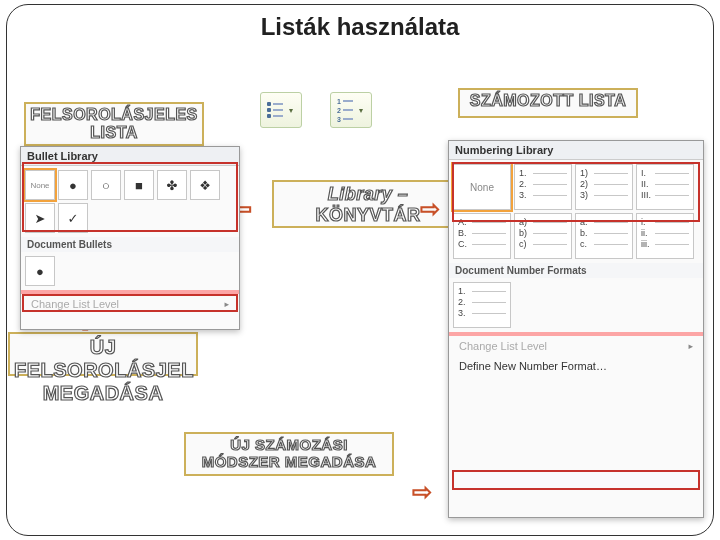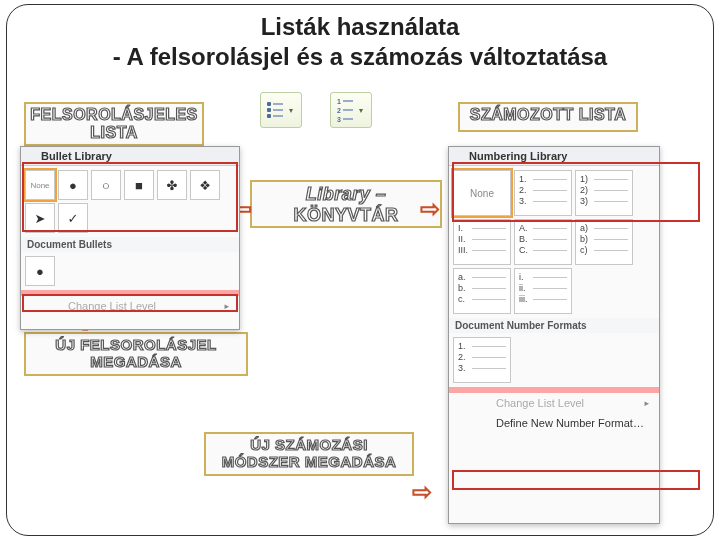--- a/index.html
+++ b/index.html
@@ -3,72 +3,71 @@
 <meta charset="utf-8">
 <style>
   * { box-sizing: border-box; margin: 0; padding: 0; }
   body { width: 720px; height: 540px; font-family: "Segoe UI", Arial, sans-serif; background: #fff; position: relative; overflow: hidden; }
   .frame { position: absolute; top: 4px; left: 6px; right: 6px; bottom: 4px; border: 1px solid #333; border-radius: 22px; }
   .title-block { text-align: center; padding: 12px 20px 0; }
   .title-line { font-size: 24px; font-weight: 700; color: #212121; line-height: 1.25; }
   .callout { position: absolute; border: 2px solid #ccb05a; background: #fafafa; font-family: Arial, sans-serif; font-weight: 900; color: #fff; text-align: center; display: flex; flex-direction: column; justify-content: flex-start; padding: 2px 4px; }
   .callout span { -webkit-text-stroke: 1.2px #555; letter-spacing: .5px; }
   .co-bullet { top: 102px; left: 24px; width: 180px; height: 44px; font-size: 16px; }
-  .co-number { top: 102px; left: 458px; width: 180px; height: 30px; font-size: 16px; }
-  .co-library { top: 180px; left: 250px; width: 192px; height: 48px; font-size: 18px; }
-  .co-newbul { top: 332px; left: 24px; width: 224px; height: 44px; font-size: 15px; }
-  .co-newnum { top: 432px; left: 204px; width: 210px; height: 44px; font-size: 15px; }
+  .co-number { top: 88px; left: 458px; width: 180px; height: 30px; font-size: 16px; }
+  .co-library { top: 180px; left: 272px; width: 192px; height: 48px; font-size: 18px; }
+  .co-newbul { top: 332px; left: 8px; width: 190px; height: 44px; font-size: 20px; }
+  .co-newnum { top: 432px; left: 184px; width: 210px; height: 44px; font-size: 15px; }
   .arrow { position: absolute; font-size: 24px; color: #c85028; font-weight: bold; }
   .arr-left  { top: 195px; left: 232px; }
   .arr-right { top: 195px; left: 420px; }
   .arr-up    { top: 310px; left: 76px; font-size: 22px; }
   .arr-right2{ top: 478px; left: 412px; }
 
   .ribbon-icons { position: absolute; top: 92px; left: 260px; display: flex; gap: 28px; }
   .ribbon-btn { width: 42px; height: 36px; background: linear-gradient(#fefef4,#eef3df); border: 1px solid #bcd0a4; border-radius: 3px; display: flex; align-items: center; justify-content: center; gap: 2px; }
   .mini-list { display: flex; flex-direction: column; gap: 2px; }
   .mini-row { display: flex; align-items: center; gap: 2px; }
   .mini-mark { width: 4px; height: 4px; background: #4b6e99; border-radius: 1px; }
   .mini-num { font-size: 7px; color: #4b6e99; font-weight: bold; }
   .mini-line { width: 10px; height: 2px; background: #9aaccc; }
   .drop-caret { width: 8px; height: 20px; display:flex; align-items:center; justify-content:center; margin-left:2px; font-size:8px; color:#5a6e40; }
 
   .panel { position: absolute; background: #fafafa; border: 1px solid #999; box-shadow: 0 2px 6px rgba(0,0,0,.25); font-size: 11px; color: #444; }
   .panel-bullet { top: 146px; left: 20px; width: 220px; height: 184px; }
-  .panel-number { top: 146px; left: 448px; width: 212px; height: 378px; }
-  .panel-header { background: #eef0f3; padding: 3px 20px; font-weight: bold; color: #333; border-bottom: 1px solid #ccc; }
+  .panel-number { top: 140px; left: 448px; width: 256px; height: 378px; }
+  .panel-header { background: #eef0f3; padding: 3px 6px; font-weight: bold; color: #333; border-bottom: 1px solid #ccc; }
   .panel-sub    { background: #f5f6f8; padding: 2px 6px; font-weight: 600; color: #555; font-size: 10px; }
   .tile-grid { display: flex; flex-wrap: wrap; padding: 4px; gap: 3px; }
   .tile { width: 30px; height: 30px; border: 1px solid #c7c7c7; background: #fff; display: flex; align-items:center; justify-content:center; font-size: 13px; color: #333; }
   .tile.none { font-size: 8px; color: #888; }
   .tile.sel { outline: 2px solid #f2a23c; }
   .ntile { width: 58px; height: 46px; border: 1px solid #c7c7c7; background: #fff; font-size: 9px; color: #444; padding: 3px 4px; display:flex; flex-direction:column; gap:1px; }
   .ntile.none { align-items:center; justify-content:center; font-size:10px; color:#888; }
   .ntile.sel { outline: 2px solid #f2a23c; }
   .nline { display:flex; align-items:center; gap:2px; }
   .nmark { width:12px; }
   .nrule { flex:1; height:1px; background:#c7c7c7; }
-  .panel-footer { border-top: 6px solid #fca5a5; padding-left: 37px; }
+  .panel-footer { border-top: 4px solid #fca5a5; }
   .panel-item { padding: 4px 10px; font-size: 11px; color: #333; display:flex; align-items:center; gap:6px; }
   .panel-item.dim { color: #aaa; }
   .panel-item .caret { margin-left:auto; font-size:9px; color:#888; }
   .redbox { border: 2px solid #c6322b; position: absolute; pointer-events: none; }
   .rb-bullet-lib { top: 162px; left: 22px; width: 216px; height: 70px; }
   .rb-bullet-def { top: 294px; left: 22px; width: 216px; height: 18px; }
   .rb-num-lib    { top: 162px; left: 452px; width: 248px; height: 60px; }
   .rb-num-def    { top: 470px; left: 452px; width: 248px; height: 20px; }
 </style>
 </head>
 <body>
 
 <div class="frame"></div>
 
 <div class="title-block">
   <div class="title-line">Listák használata</div>
-  <div class="title-line">- A felsorolásjel és a számozás változtatása</div>
 </div>
 
 <div class="ribbon-icons">
   <div class="ribbon-btn">
     <div class="mini-list">
       <div class="mini-row">
           <div class="mini-mark"></div>
           <div class="mini-line"></div>
         </div>
       <div class="mini-row">

